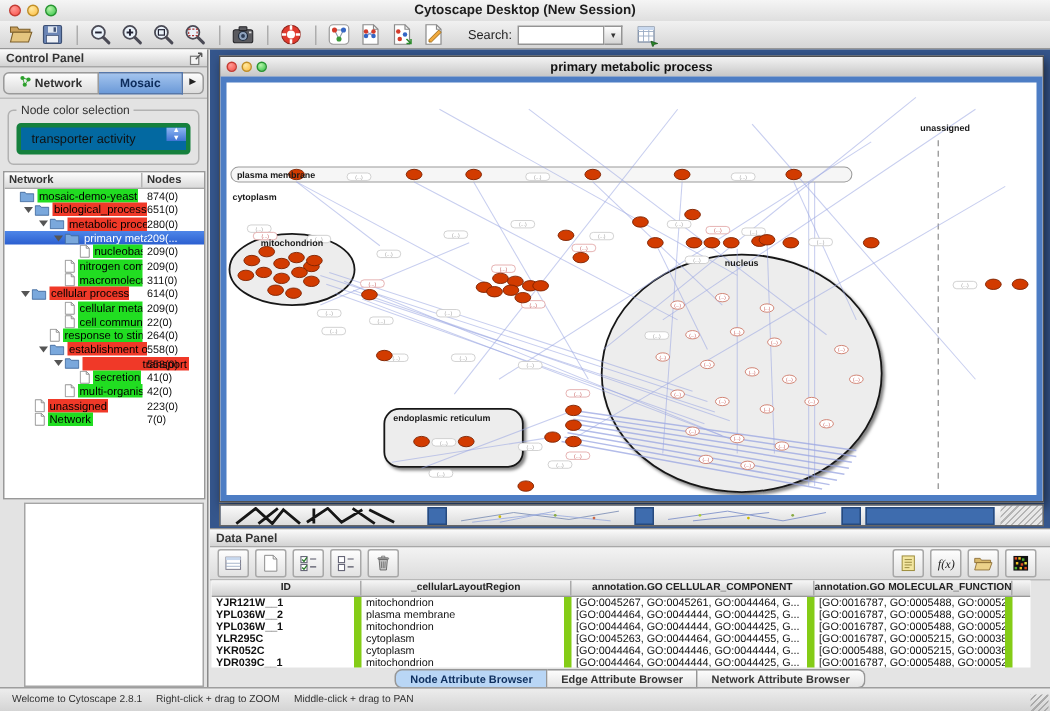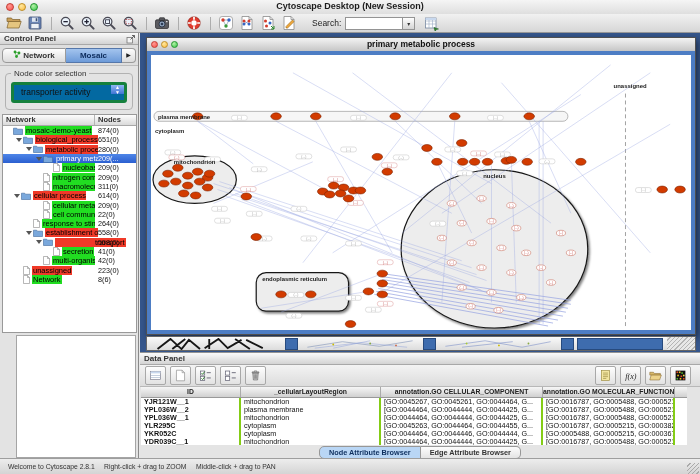--- a/index.html
+++ b/index.html
@@ -98,21 +98,21 @@
   .dp-btn{width:19px;height:17px;background:linear-gradient(#fefefe,#e2e2e2);border:1px solid #a8a8a8;
     border-radius:2px;margin-right:4px;display:flex;align-items:center;justify-content:center;flex:none}
   .dp-btn svg{width:13px;height:13px;display:block}
   .dp-right{margin-left:auto;display:flex}
   .dp-table{position:absolute;left:1px;top:34px;width:546px;height:58px;background:#fff;overflow:hidden}
   .dp-hrow{display:flex;height:10px;background:linear-gradient(#f6f6f6,#d0d0d0);border-bottom:1px solid #999}
   .dp-hcell{font-size:6.8px;font-weight:bold;color:#222;text-align:center;line-height:9px;
     border-right:1px solid #aaa;box-sizing:border-box;overflow:hidden;white-space:nowrap;flex:none}
   .dp-row{display:flex;height:8px}
   .dp-cell{font-size:7.2px;line-height:8px;color:#111;overflow:hidden;white-space:nowrap;
-    padding-left:3px;box-sizing:border-box;border-right:2px solid #84cc16;flex:none}
+    padding-left:3px;box-sizing:border-box;border-right:5px solid #84cc16;flex:none}
   .dp-cell.id{font-weight:bold}
   .dp-scroll{position:absolute;right:1px;top:34px;width:12px;height:58px;background:#f0f0f0;border:1px solid #c5c5c5;box-sizing:border-box}
   .dp-thumb{position:absolute;left:1px;top:1px;width:8px;height:22px;border-radius:4px;
     background:linear-gradient(90deg,#a9cdf6,#5a92e0)}
   .dp-sarr{position:absolute;left:0;width:10px;height:9px;font-size:5px;text-align:center;line-height:9px;
     color:#333;background:linear-gradient(#fdfdfd,#d8d8d8);border-top:1px solid #bbb}
   .dp-tabs{position:absolute;left:0;top:93px;width:560px;height:13px;display:flex;justify-content:center;align-items:center}
   .dp-tab{font-size:7.3px;font-weight:bold;line-height:11px;height:11px;padding:0 9px;
     background:linear-gradient(#fdfdfd,#e4e4e4);border:1px solid #979797;border-left:none;color:#333}
   .dp-tab:first-child{border-left:1px solid #979797;border-radius:5px 0 0 5px}
@@ -481,21 +481,21 @@
         </div>
         <div class="trow" style="padding-left: 12px;">
           <span class="gutter"></span>
           <span class="ticon">
             <svg width="7" height="9" viewBox="0 0 7 9">
               <path d="M.5.5h4l2 2v6h-6z" fill="#fff" stroke="#888" stroke-width=".6"></path>
               <path d="M4.5.5v2h2" fill="none" stroke="#888" stroke-width=".6"></path>
             </svg>
           </span>
           <span class="tlabel hl-green" style="max-width: 61px;">Network</span>
-          <span class="tnodes">8(6)</span>
+          <span class="tnodes">7(0)</span>
         </div>
       </div>
   </div>
   <div class="birdseye"></div>
 </div>
 
 <div class="desktop">
   <div class="net-window">
     <div class="nw-titlebar">
       <div class="nw-lights">
@@ -993,20 +993,21 @@
       </div>
   </div>
   <div class="dp-scroll">
     <span class="dp-thumb"></span>
     <span class="dp-sarr" style="bottom:9px">▲</span>
     <span class="dp-sarr" style="bottom:0">▼</span>
   </div>
   <div class="dp-tabs" id="dp-tabs">
       <span class="dp-tab active">Node Attribute Browser</span>
       <span class="dp-tab">Edge Attribute Browser</span>
+      <span class="dp-tab">Network Attribute Browser</span>
     </div>
 </div>
 
 <div class="statusbar">
   <span style="left:8px">Welcome to Cytoscape 2.8.1</span>
   <span style="left:104px">Right-click + drag to ZOOM</span>
   <span style="left:196px">Middle-click + drag to PAN</span>
   <span class="app-grip"></span>
 </div>
 

